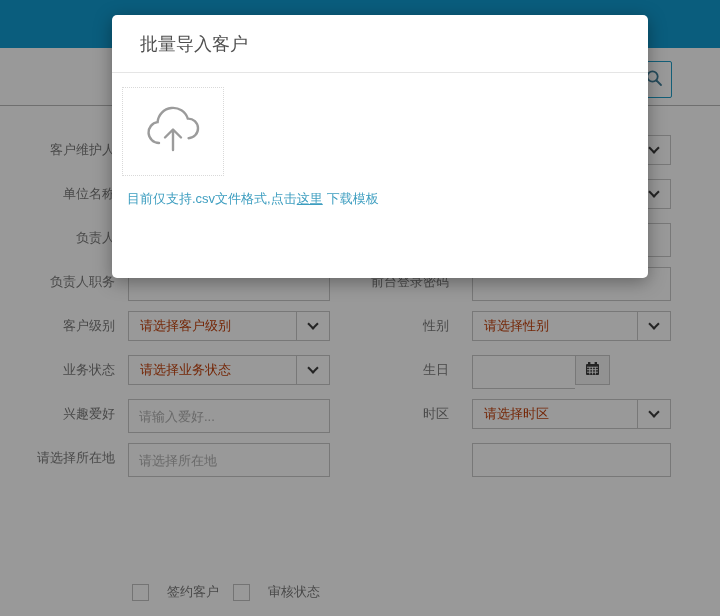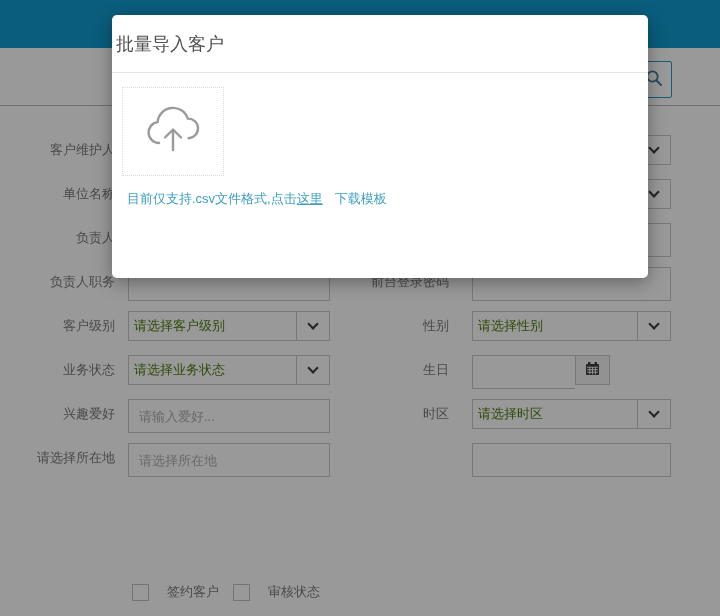--- a/index.html
+++ b/index.html
@@ -22,46 +22,46 @@
   .row{position:absolute;left:0;right:0;height:30px}
   .lbl{position:absolute;height:30px;line-height:30px;font-size:13px;color:#7a7a7a;text-align:right;white-space:nowrap}
   .l-lbl{left:0;width:115px}
   .r-lbl{left:290px;width:159px}
   .fld{position:absolute;height:30px}
   .l-fld{left:128px;width:202px}
   .r-fld{left:472px;width:199px}
   .box{height:30px;border:1px solid #c9c9c9;background:#fff}
   input.box{width:100%;padding:16px 10px;font-size:13px;color:#3b82f6;outline:none}
   input.box::placeholder{color:#b0b0b0;opacity:1}
-  .select{position:relative;line-height:28px;padding:0 42px 0 5px;font-size:13px;color:#4d7c0f;cursor:pointer;
+  .select{position:relative;line-height:28px;padding:0 42px 0 11px;font-size:13px;color:#c2410c;cursor:pointer;
     white-space:nowrap;overflow:hidden}
   .chev{position:absolute;right:0;top:0;width:33px;height:28px;border-left:1px solid #c9c9c9;
     display:flex;align-items:center;justify-content:center}
   .chev i{display:block;width:8px;height:8px;border-right:2px solid #3c3c3c;border-bottom:2px solid #3c3c3c;
     transform:rotate(45deg);margin-top:-4px}
   .dategrp{display:flex}
   .dategrp input{width:103px;border-right:none}
   .cal-btn{width:35px;height:30px;border:1px solid #c9c9c9;background:#f4f4f4;
     display:flex;align-items:center;justify-content:center;cursor:pointer}
   .cbrow{position:absolute;top:583px;left:132px;display:flex;align-items:center;font-size:13px;color:#7a7a7a}
   .cb{width:17px;height:17px;border:1px solid #c2c2c2;background:#fff;display:inline-block;cursor:pointer}
   .cb-lbl{margin:0 14px 0 18px}
 
   
   .overlay{position:absolute;inset:0;background:rgba(0,0,0,0.4);z-index:10}
   .modal{position:absolute;left:112px;top:15px;width:536px;height:263px;background:#fff;border-radius:5px;
     box-shadow:0 4px 18px rgba(0,0,0,0.35);z-index:20}
-  .modal-head{height:58px;display:flex;align-items:center;padding:0 4px;border-bottom:1px solid #e5e5e5;
+  .modal-head{height:58px;display:flex;align-items:center;padding:0 28px;border-bottom:1px solid #e5e5e5;
     font-size:18px;color:#4f4f4f}
   .modal-body{position:relative;height:148px}
   .upload-box{position:absolute;left:10px;top:14px;width:102px;height:89px;border:1px dotted #d9d9d9;
     display:flex;align-items:center;justify-content:center;cursor:pointer;background:#fff}
   .upload-note{position:absolute;left:15px;top:117px;font-size:13px;color:var(--c-link);white-space:nowrap}
   .upload-note .u{text-decoration:underline;cursor:pointer}
-  .upload-note .tpl{cursor:pointer;margin-left:12px}
+  .upload-note .tpl{cursor:pointer;margin-left:4px}
   .modal-foot{position:absolute;left:0;right:0;bottom:0;height:57px;border-top:1px solid #e5e5e5}
   .cancel-btn{position:absolute;right:11px;top:14px;width:52px;height:33px;background:var(--c-cancel);
     color:#fff;font-size:14px;border:none;border-radius:3px;cursor:pointer}
 </style>
 </head>
 <body>
 
 <div class="page">
 
   <div class="topbar"></div>

